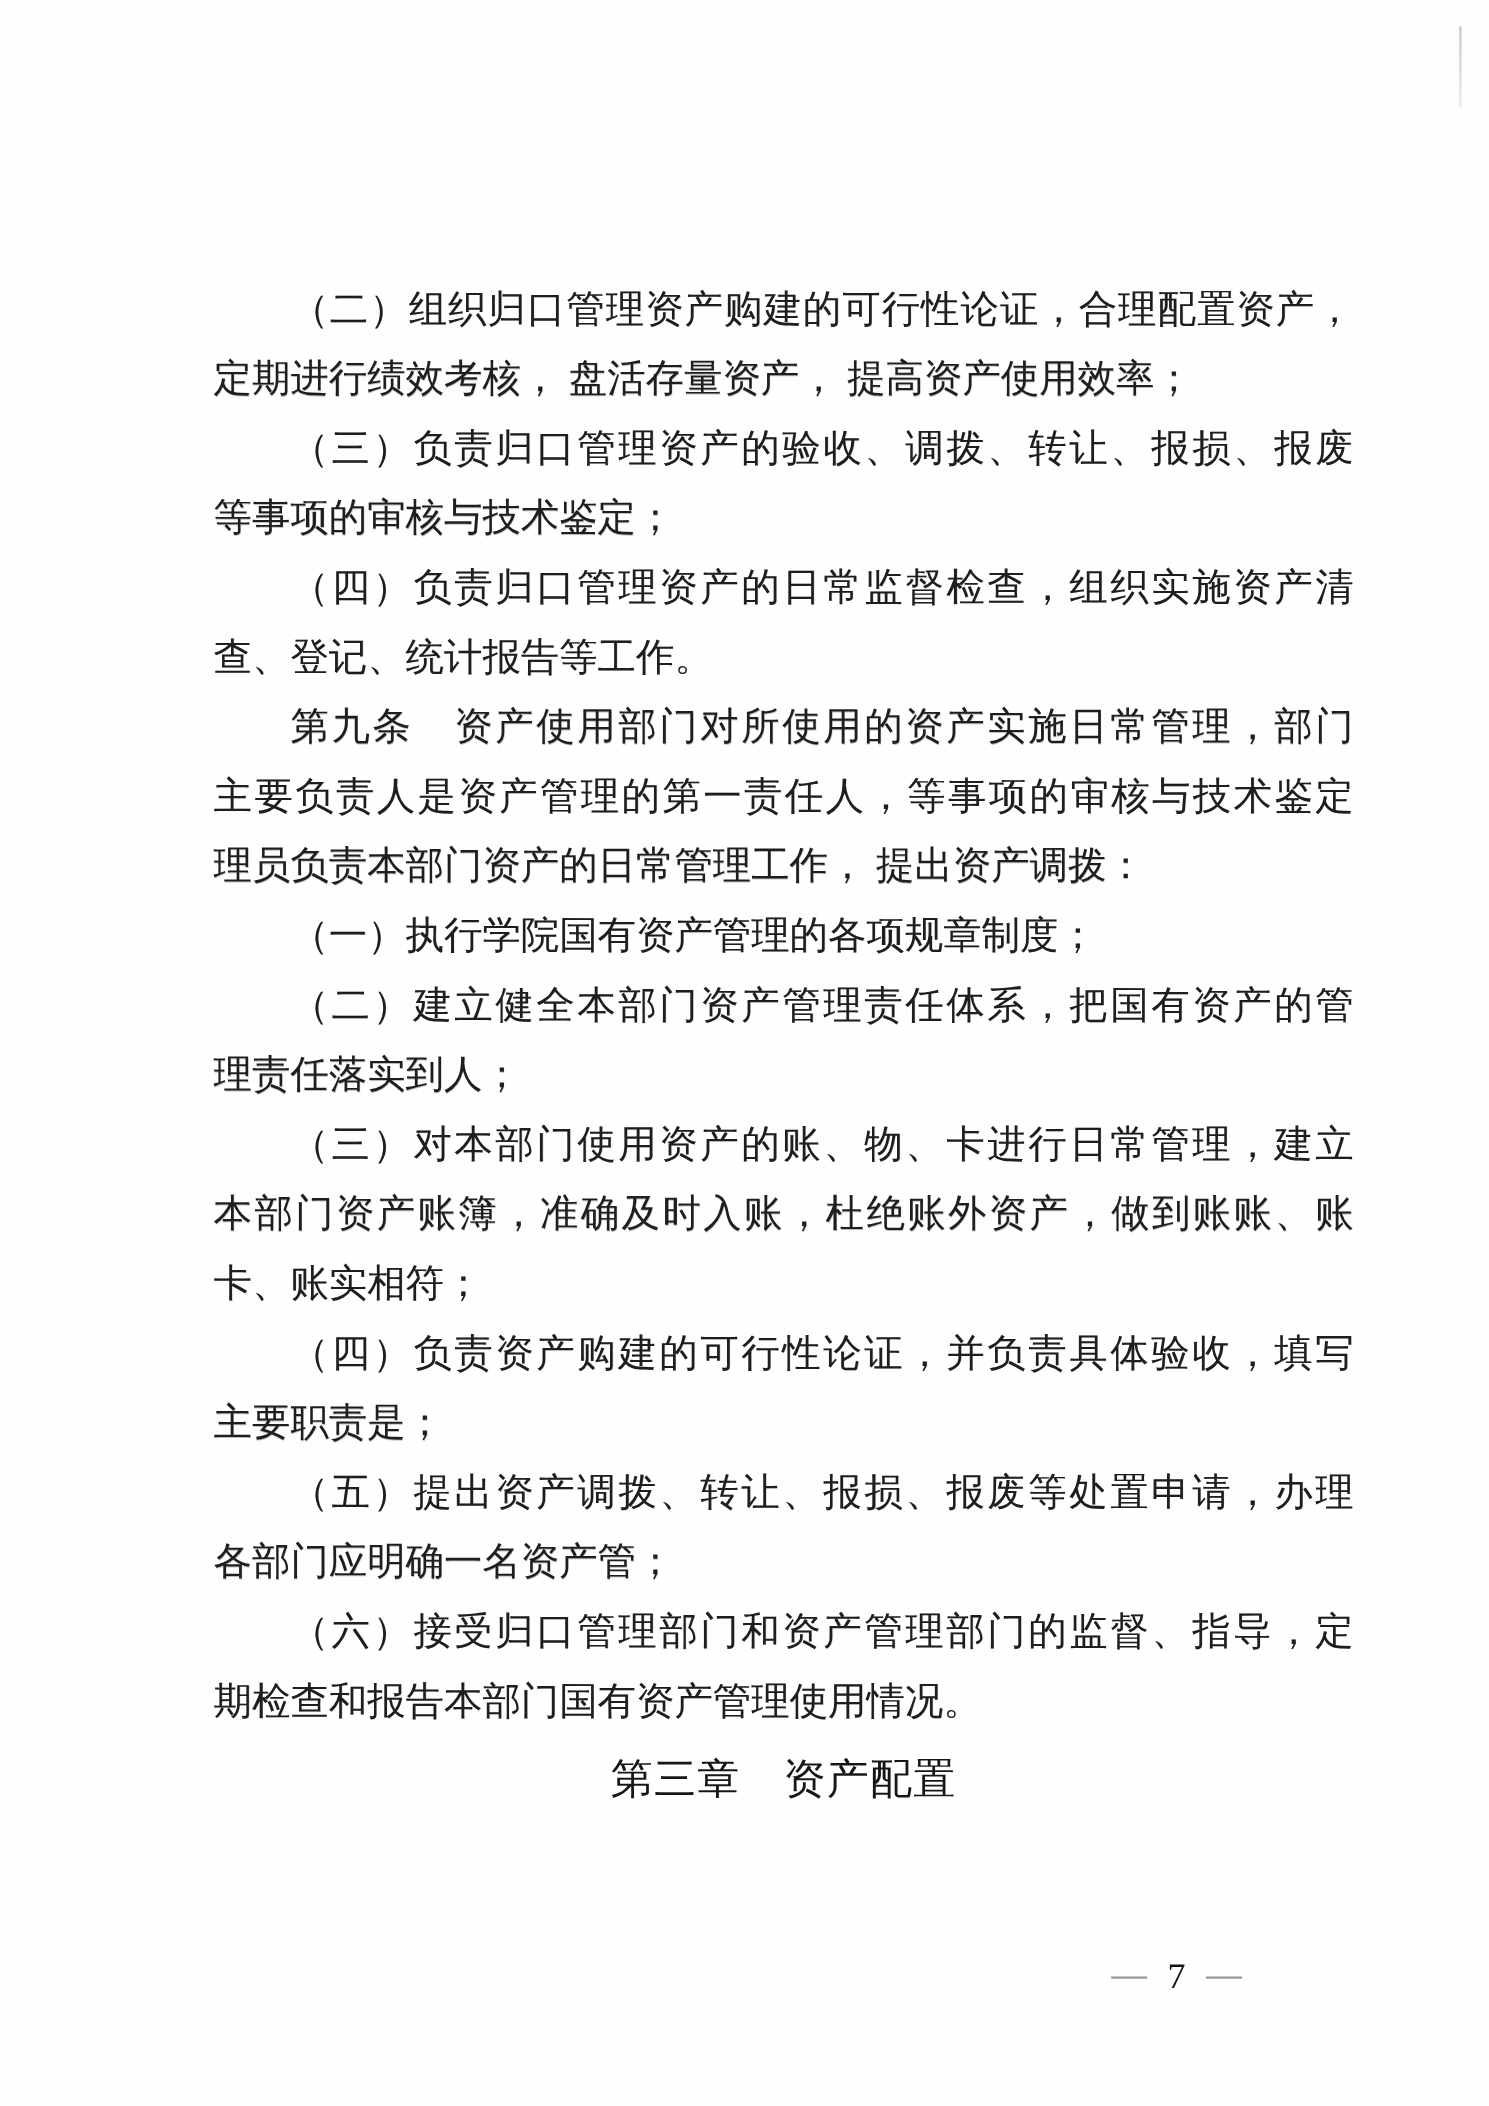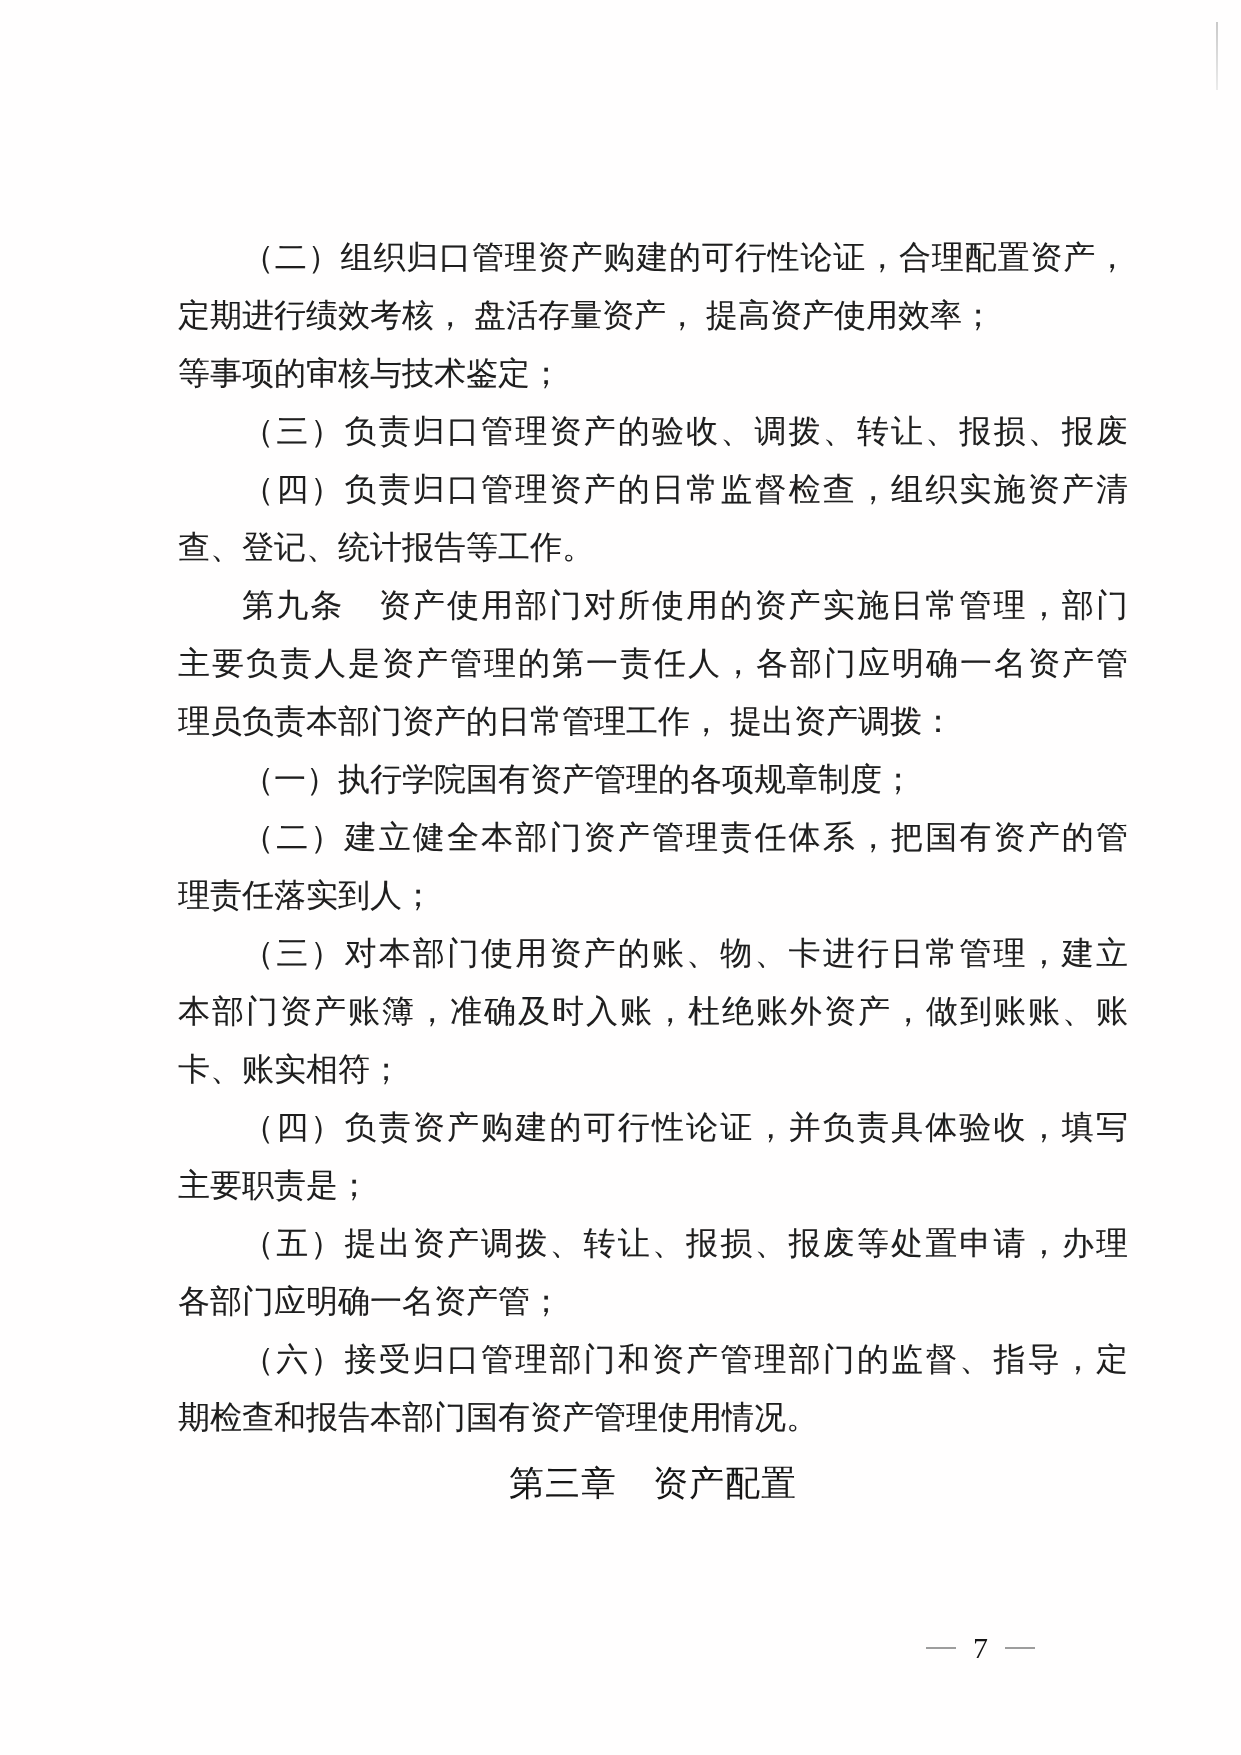--- a/index.html
+++ b/index.html
@@ -84,26 +84,26 @@
 </head>
 <body>
 
 <div class="page">
 
   <div class="scan-artifact"></div>
 
   <div class="content">
     <div class="line indent just">（二）组织归口管理资产购建的可行性论证，合理配置资产，</div>
     <div class="line">定期进行绩效考核， 盘活存量资产， 提高资产使用效率；</div>
+    <div class="line indent just">（三）负责归口管理资产的验收、调拨、转让、报损、报废</div>
     <div class="line">等事项的审核与技术鉴定；</div>
-    <div class="line indent just">（三）负责归口管理资产的验收、调拨、转让、报损、报废</div>
     <div class="line indent just">（四）负责归口管理资产的日常监督检查，组织实施资产清</div>
     <div class="line">查、登记、统计报告等工作。</div>
     <div class="line indent just">第九条　资产使用部门对所使用的资产实施日常管理，部门</div>
-    <div class="line just">主要负责人是资产管理的第一责任人，各部门应明确一名资产管</div>
+    <div class="line just">主要负责人是资产管理的第一责任人，等事项的审核与技术鉴定</div>
     <div class="line">理员负责本部门资产的日常管理工作， 提出资产调拨：</div>
     <div class="line indent">（一）执行学院国有资产管理的各项规章制度；</div>
     <div class="line indent just">（二）建立健全本部门资产管理责任体系，把国有资产的管</div>
     <div class="line">理责任落实到人；</div>
     <div class="line indent just">（三）对本部门使用资产的账、物、卡进行日常管理，建立</div>
     <div class="line just">本部门资产账簿，准确及时入账，杜绝账外资产，做到账账、账</div>
     <div class="line">卡、账实相符；</div>
     <div class="line indent just">（四）负责资产购建的可行性论证，并负责具体验收，填写</div>
     <div class="line">主要职责是；</div>
     <div class="line indent just">（五）提出资产调拨、转让、报损、报废等处置申请，办理</div>

